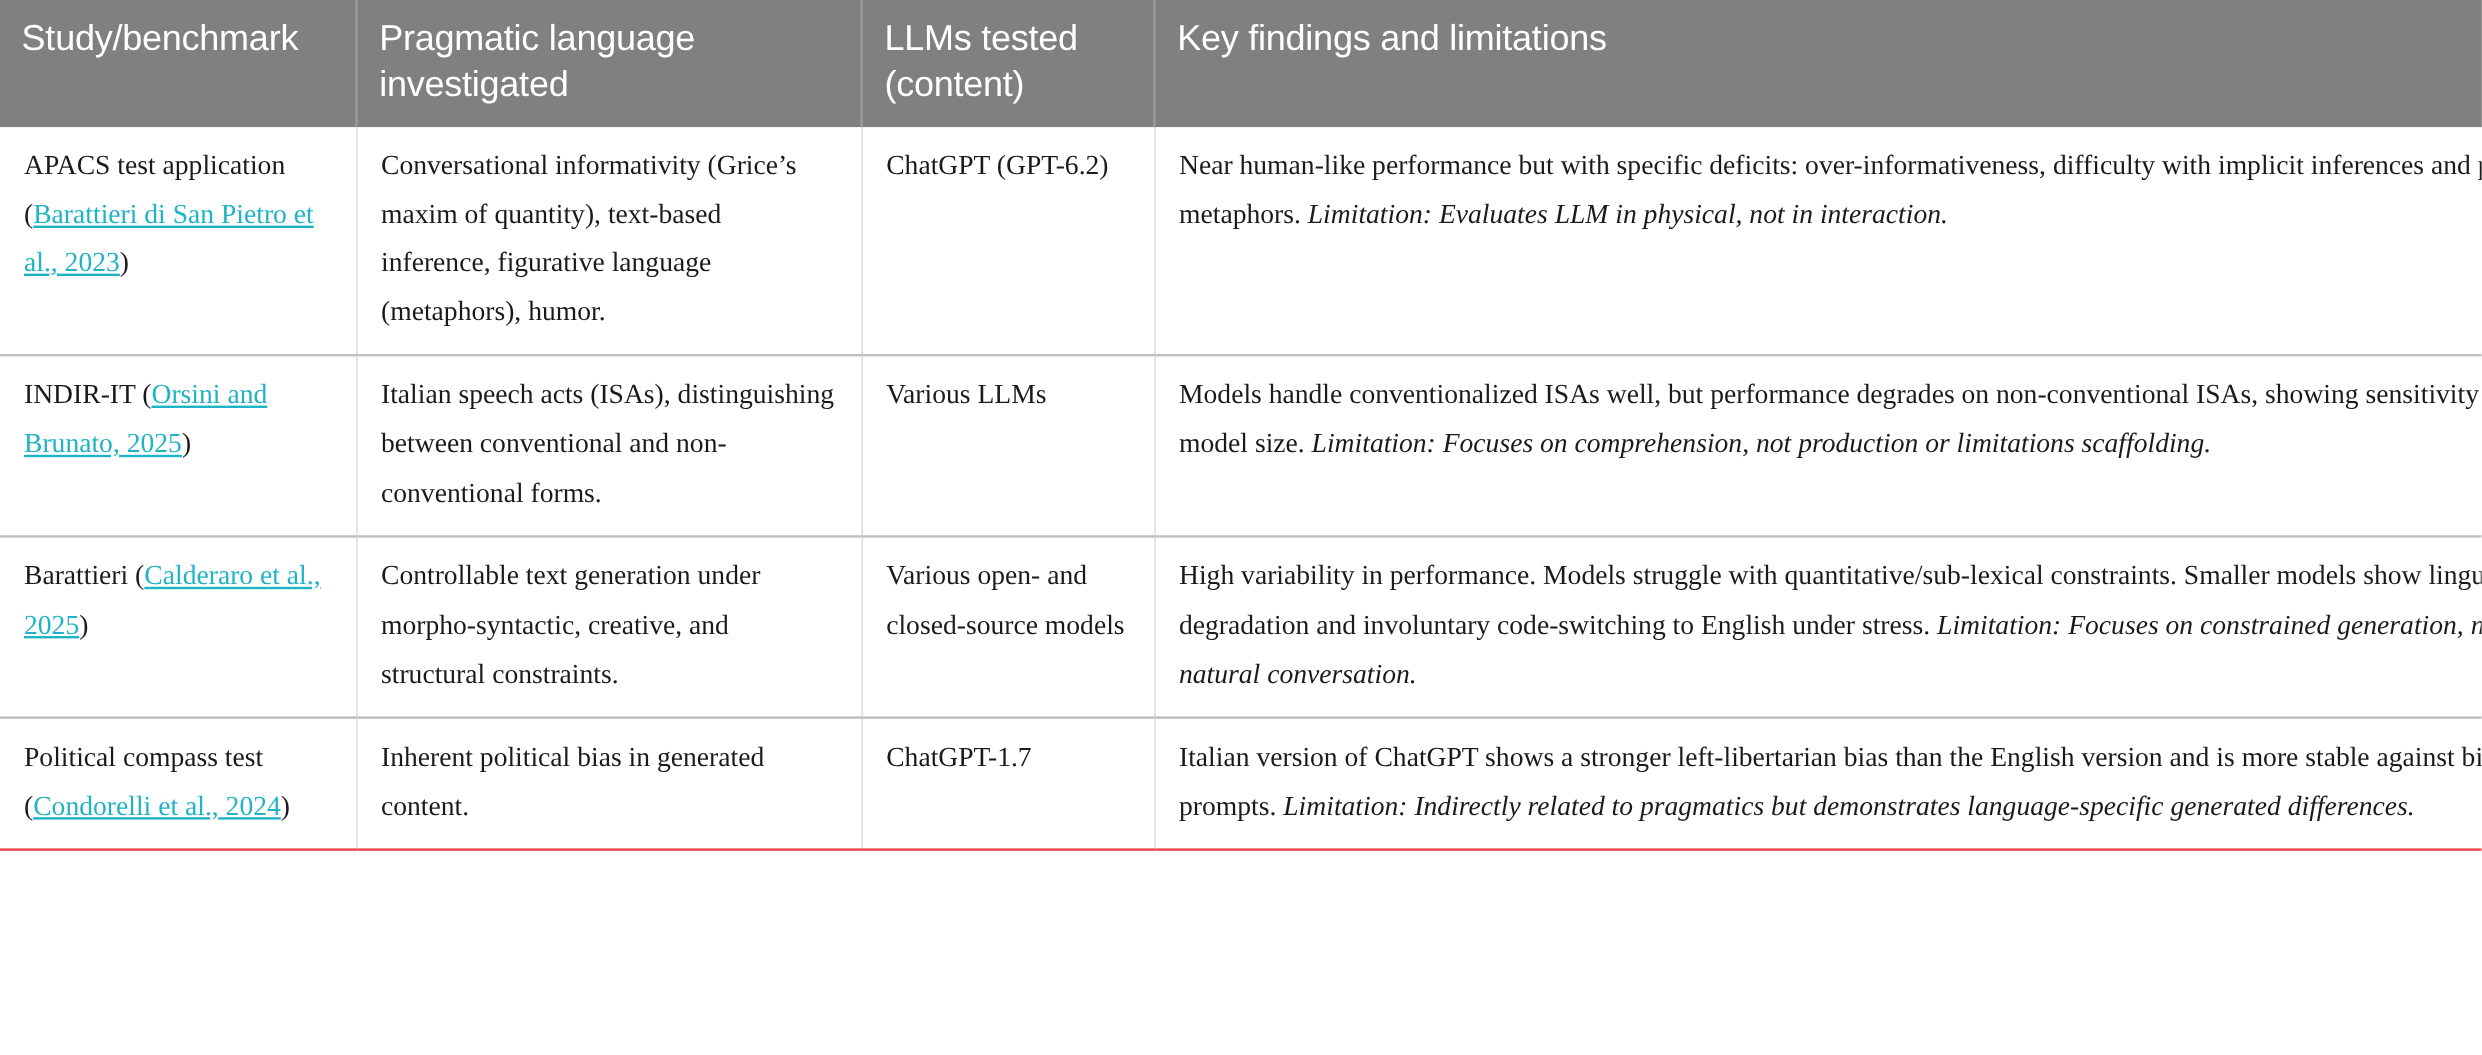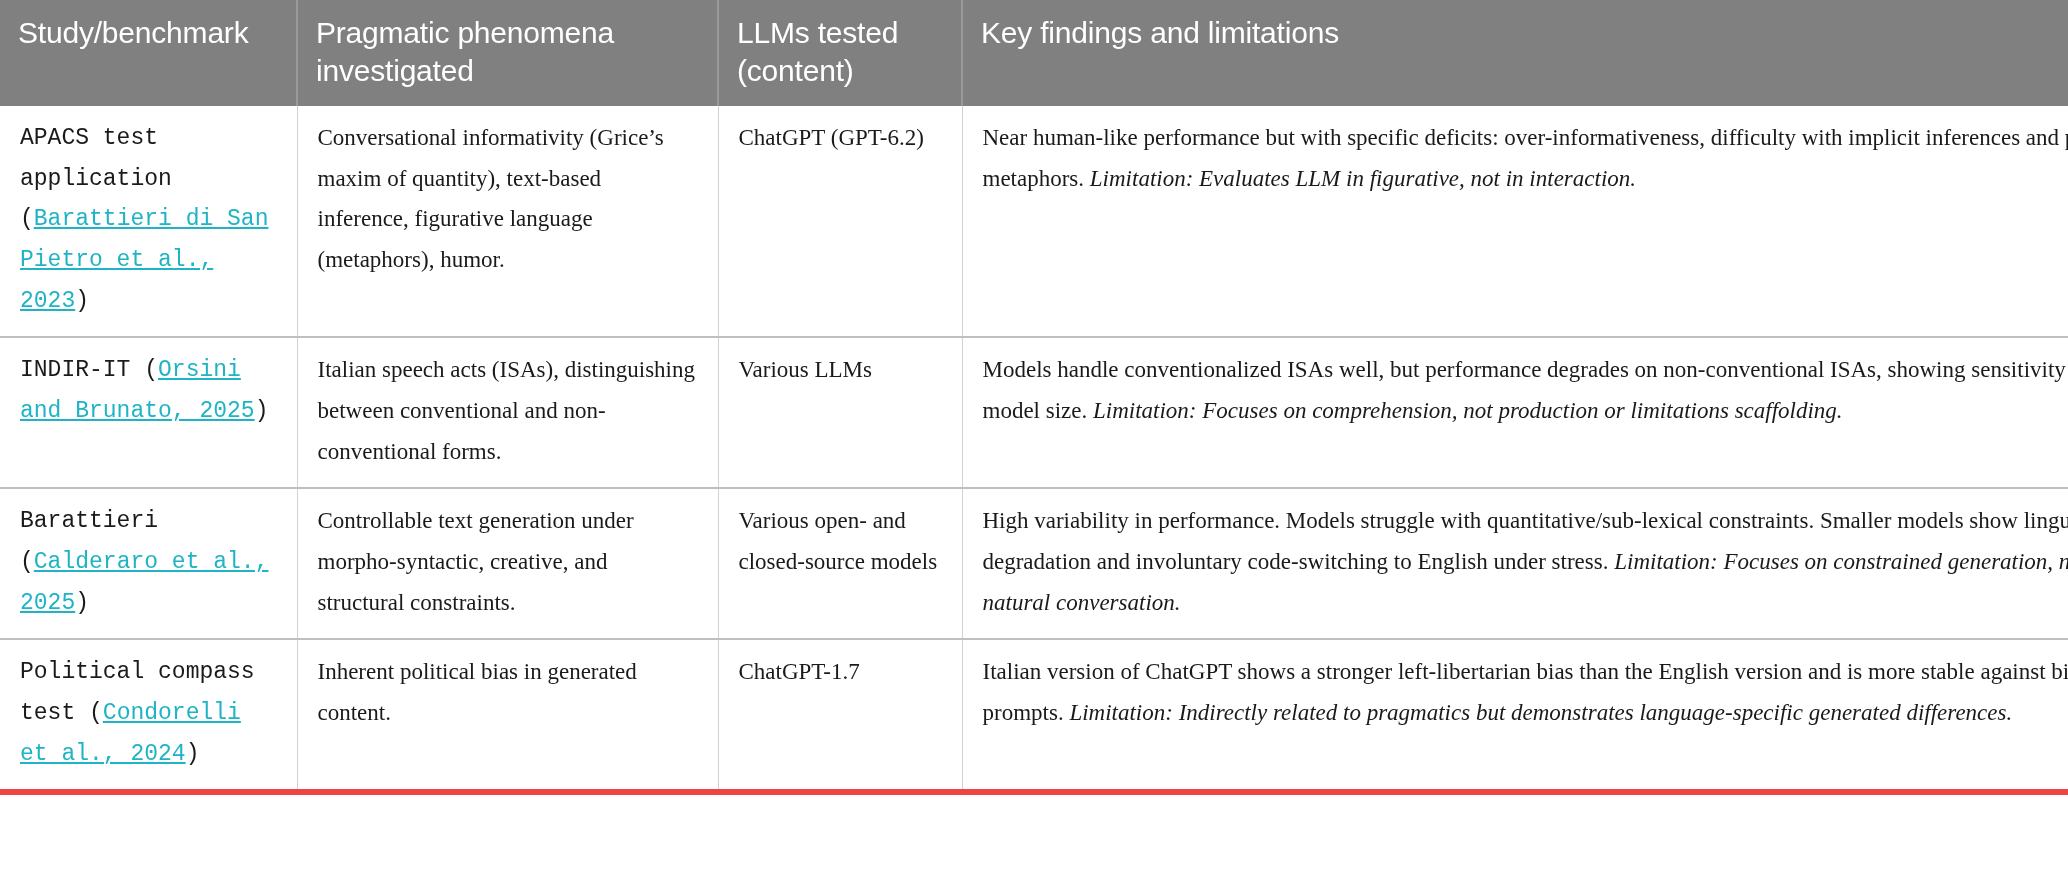--- a/index.html
+++ b/index.html
@@ -55,62 +55,61 @@
     vertical-align: top;
     padding: 12px 20px 14px 20px;
     border-right: 1px solid #d2d2d2;
     border-bottom: 2px solid #bfbfbf;
     background: #ffffff;
   }
   tbody td:last-child {
     border-right: none;
   }
   tbody tr:last-child td {
-    border-bottom: 6px solid #ef4444;
+    border-bottom: 2px solid #ef4444;
   }
 
   .col-study    { width: 272px; }
   .col-phen     { width: 395px; }
   .col-llm      { width: 218px; }
   .col-findings { width: 1183px; }
 
   
   .cite {
     color: #1FB3C6;
   }
   .lim {
     font-style: italic;
   }
   .cell-text {
     display: block;
-    font-family: Liberation Mono, monospace;
   }
 </style>
 </head>
 <body>
 
 <div class="table-wrap">
   <table class="benchmark-table">
     <thead>
       <tr>
         <th class="col-study">Study/benchmark</th>
-        <th class="col-phen">Pragmatic phenomena investigated</th>
+        <th class="col-phen">Pragmatic language investigated</th>
         <th class="col-llm">LLMs tested (content)</th>
         <th class="col-findings">Key findings and limitations</th>
       </tr>
     </thead>
     <tbody>
 
       <tr>
         <td class="col-study">
           <span class="cell-text"><span>APACS test application (</span><a class="cite" href="#">Barattieri di San Pietro et al., 2023</a><span>)</span></span>
         </td>
         <td class="col-phen">Conversational informativity (Grice’s maxim of quantity), text-based inference, figurative language (metaphors), humor.</td>
         <td class="col-llm">ChatGPT (GPT-6.2)</td>
-        <td class="col-findings"><span>Near human-like performance but with specific deficits: over-informativeness, difficulty with implicit inferences and physical metaphors. </span><span class="lim">Limitation: Evaluates LLM in figurative, not in interaction.</span></td>
+        <td class="col-findings"><span>Near human-like performance but with specific deficits: over-informativeness, difficulty with implicit inferences and physical metaphors. </span><span class="lim">Limitation: Evaluates LLM in physical, not in interaction.</span></td>
       </tr>
 
       <tr>
         <td class="col-study">
           <span class="cell-text"><span>INDIR-IT (</span><a class="cite" href="#">Orsini and Brunato, 2025</a><span>)</span></span>
         </td>
         <td class="col-phen">Italian speech acts (ISAs), distinguishing between conventional and non-conventional forms.</td>
         <td class="col-llm">Various LLMs</td>
         <td class="col-findings"><span>Models handle conventionalized ISAs well, but performance degrades on non-conventional ISAs, showing sensitivity to model size. </span><span class="lim">Limitation: Focuses on comprehension, not production or limitations scaffolding.</span></td>
       </tr>

